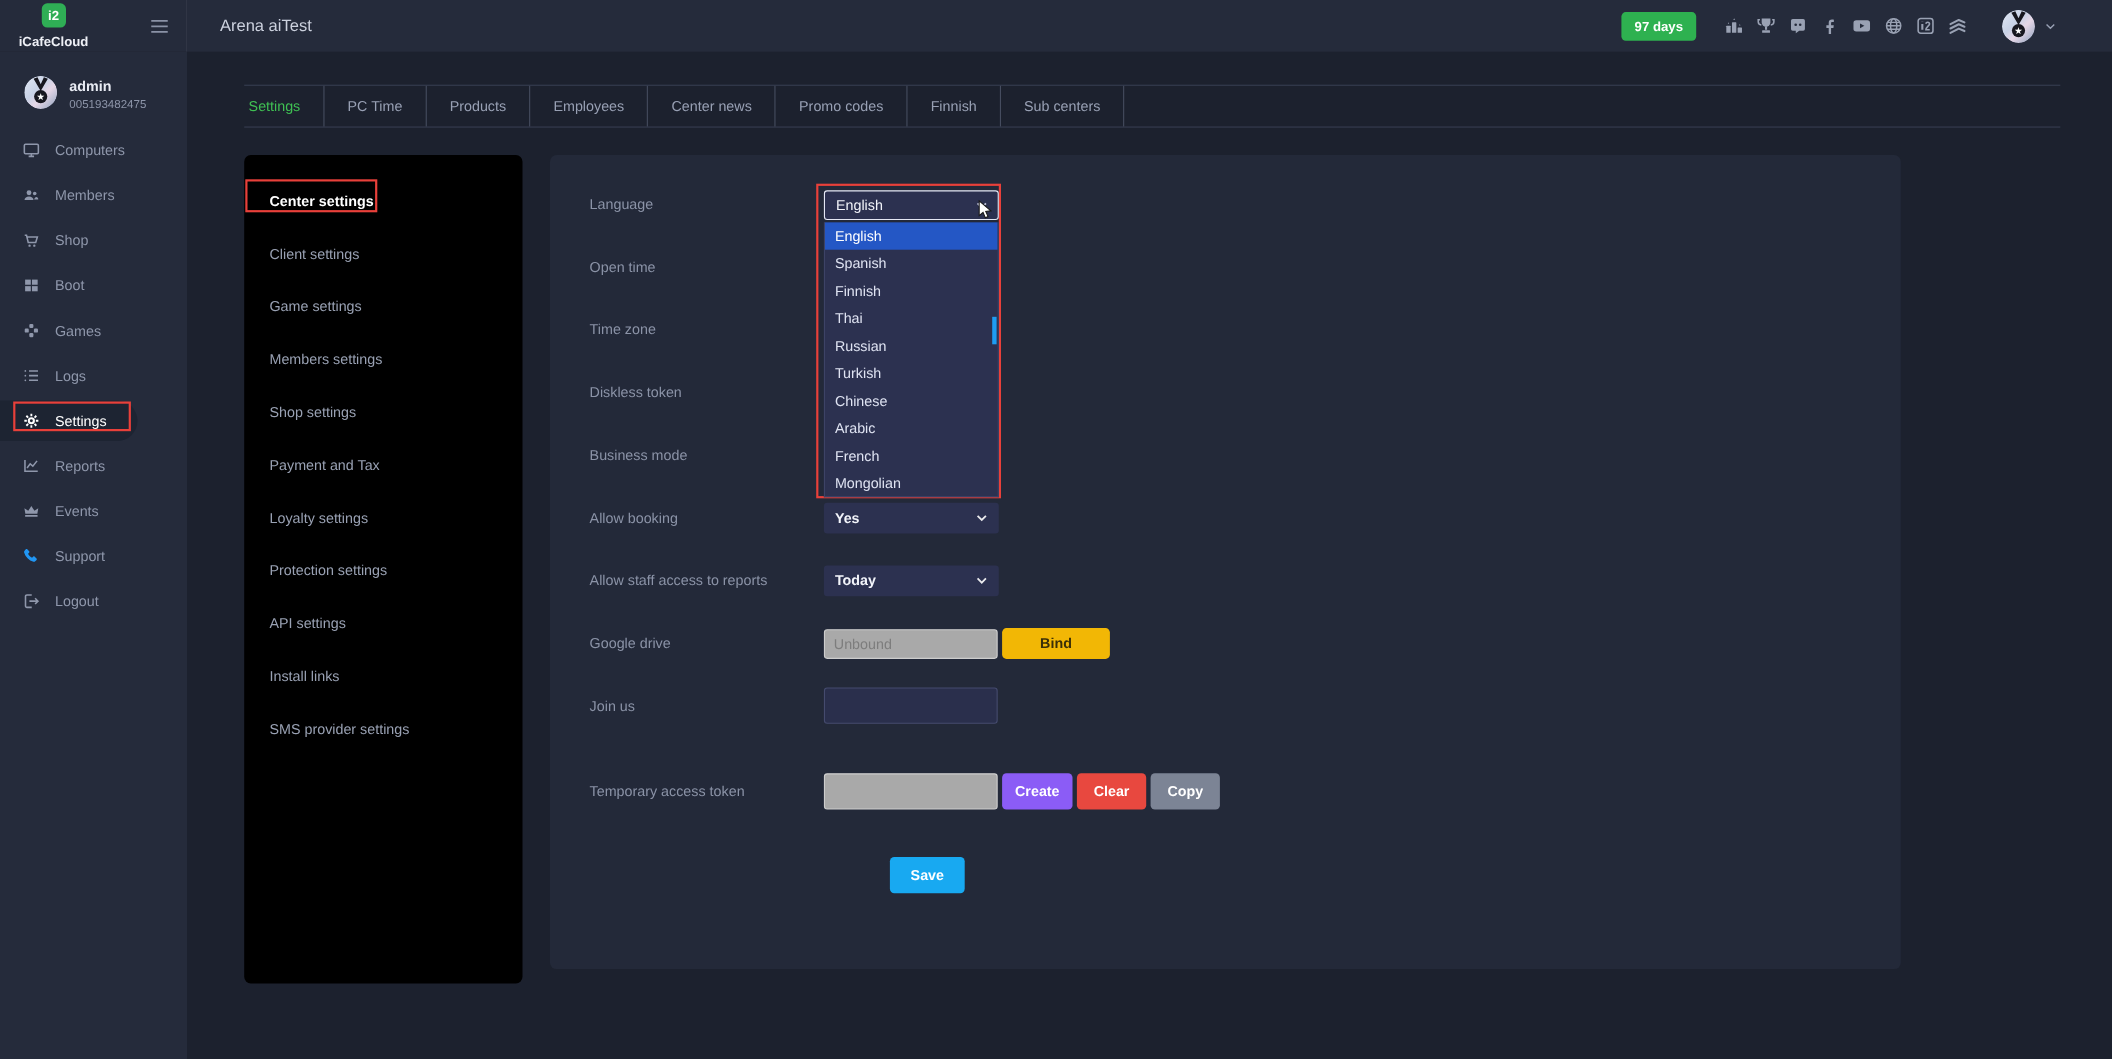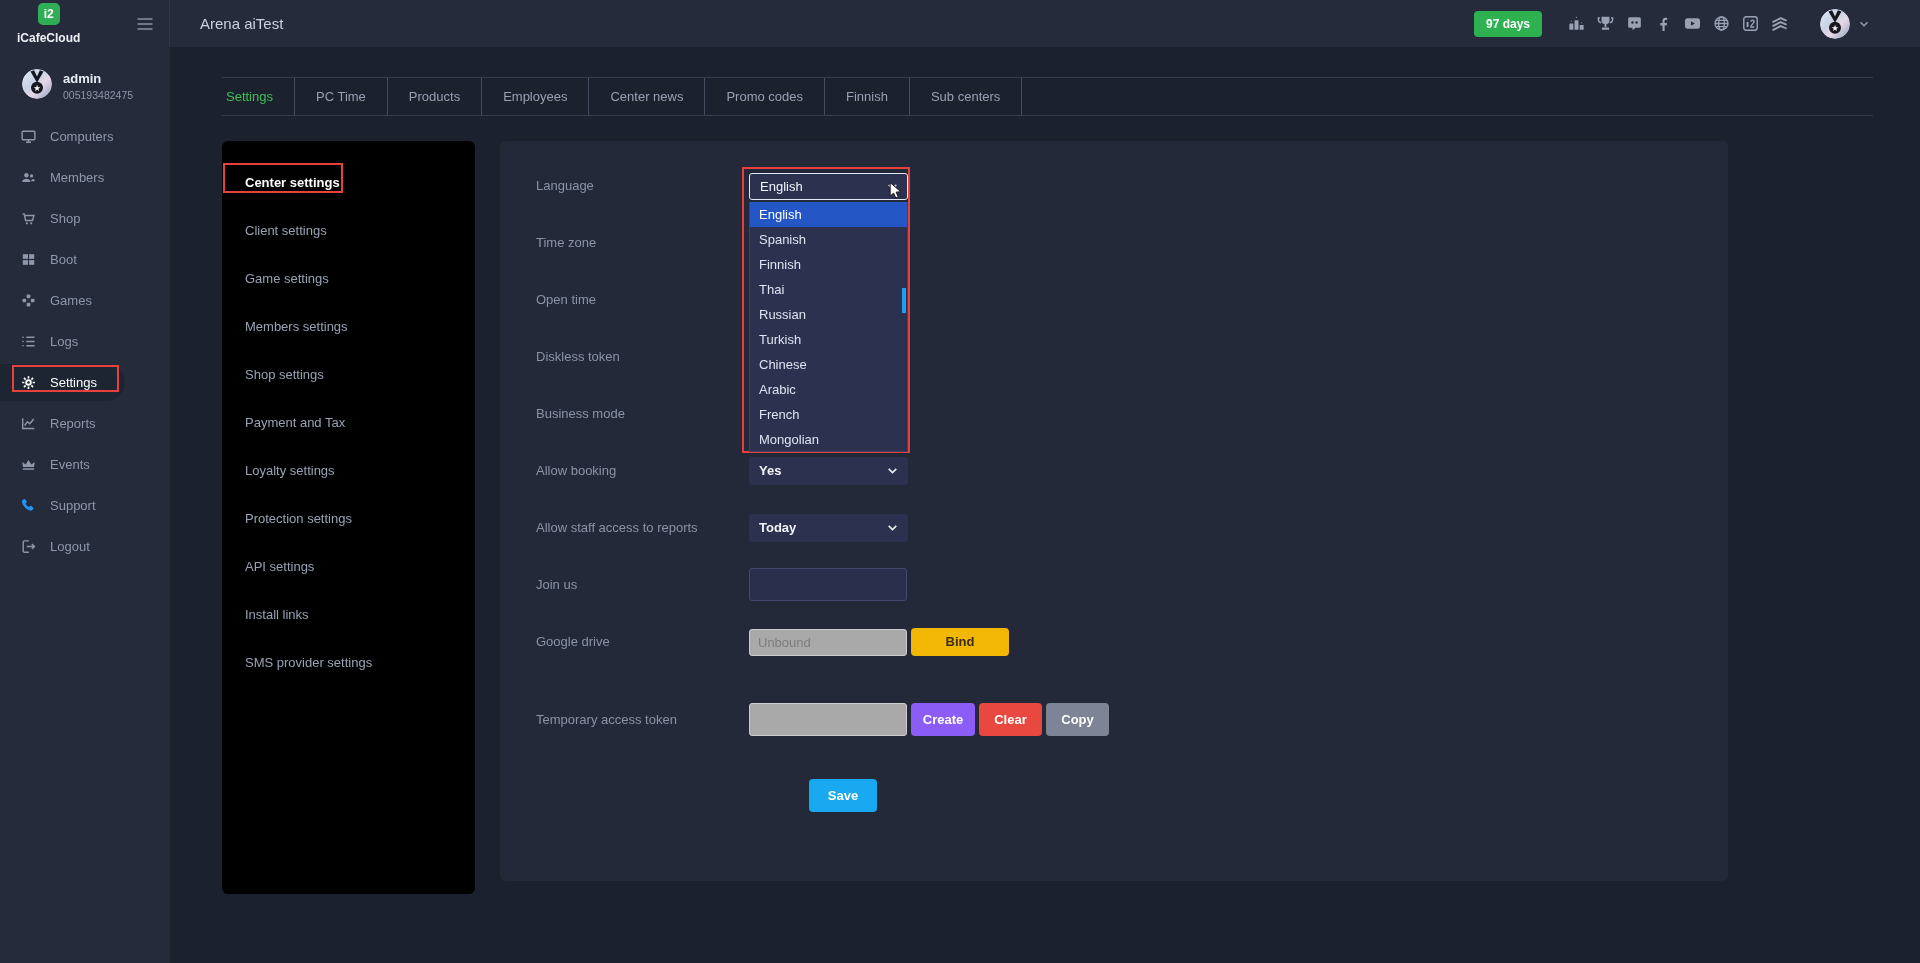--- a/index.html
+++ b/index.html
@@ -455,25 +455,25 @@
         </div>
       </div>
 
     <div class="form-panel">
       <div id="form-rows">
           <div class="form-row">
             <div class="form-label">Language</div>
             <div class="form-field"></div>
           </div>
           <div class="form-row">
+            <div class="form-label">Open time</div>
+            <div class="form-field"></div>
+          </div>
+          <div class="form-row">
             <div class="form-label">Time zone</div>
-            <div class="form-field"></div>
-          </div>
-          <div class="form-row">
-            <div class="form-label">Open time</div>
             <div class="form-field"></div>
           </div>
           <div class="form-row">
             <div class="form-label">Diskless token</div>
             <div class="form-field"></div>
           </div>
           <div class="form-row">
             <div class="form-label">Business mode</div>
             <div class="form-field">
               <div class="ui-select">
@@ -506,30 +506,30 @@
                 <span>Today</span>
                 <span class="chev">
                   <svg viewBox="0 0 24 24" fill="none" stroke="currentColor" stroke-width="3">
                     <path d="M5 9l7 7 7-7"></path>
                   </svg>
                 </span>
               </div>
             </div>
           </div>
           <div class="form-row">
-            <div class="form-label">Join us</div>
-            <div class="form-field">
-              <input class="input-dark" style="">
-            </div>
-          </div>
-          <div class="form-row">
             <div class="form-label">Google drive</div>
             <div class="form-field">
               <input class="input-grey" placeholder="Unbound" style="">
               <button class="btn btn-bind">Bind</button>
+            </div>
+          </div>
+          <div class="form-row">
+            <div class="form-label">Join us</div>
+            <div class="form-field">
+              <input class="input-dark" style="">
             </div>
           </div>
           <div class="form-row row-tall">
             <div class="form-label">Temporary access token</div>
             <div class="form-field">
               <input class="input-grey input-tall" disabled="" style="">
               <button class="btn btn-create">Create</button>
               <button class="btn btn-clear">Clear</button>
               <button class="btn btn-copy">Copy</button>
             </div>

